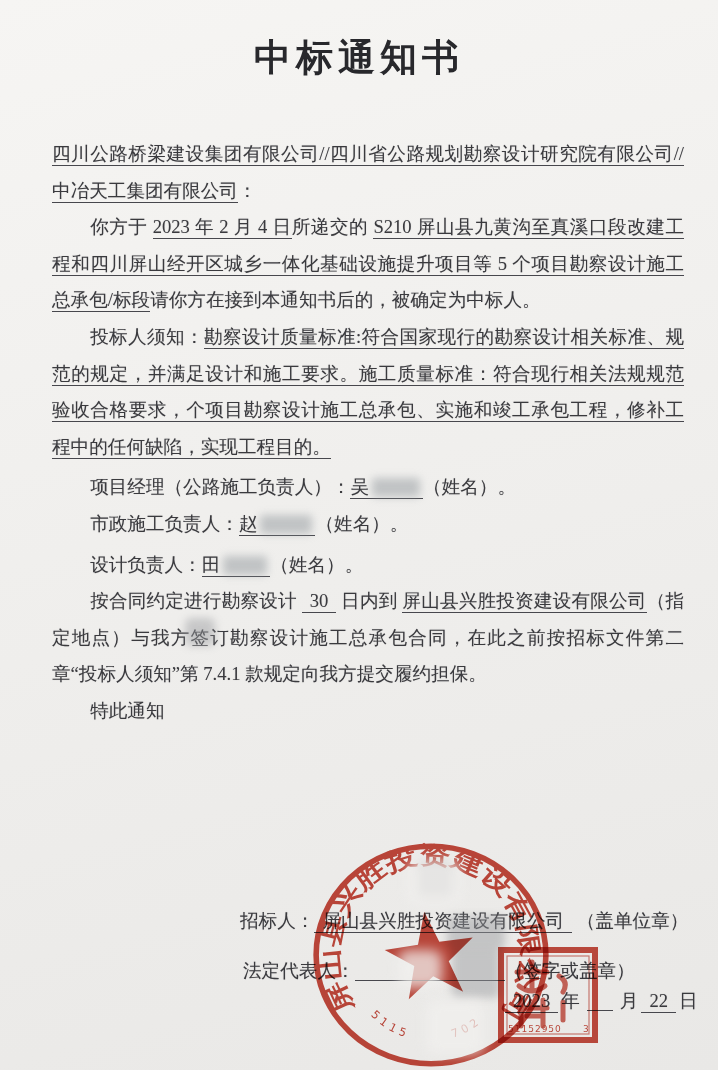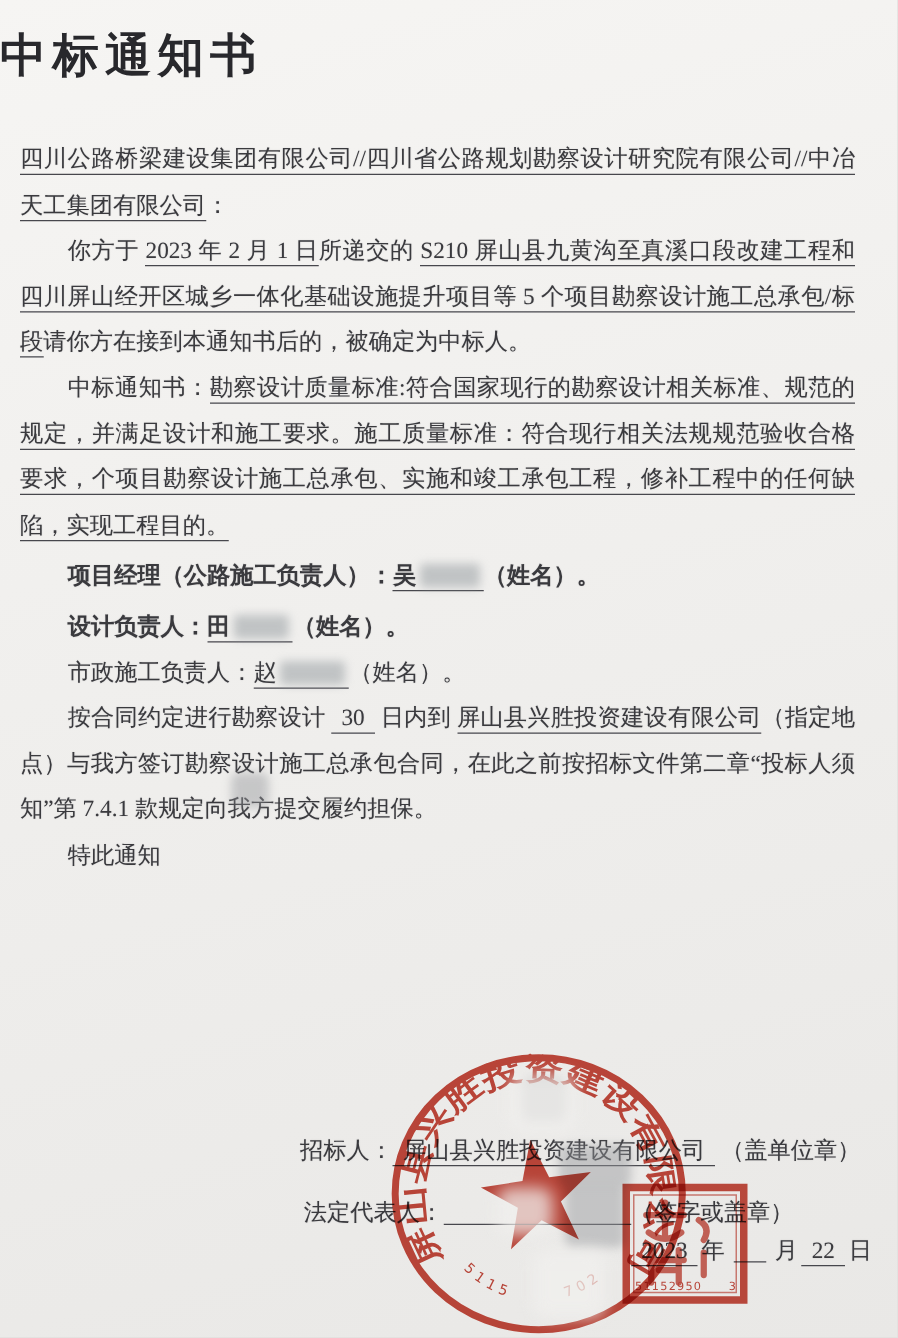--- a/index.html
+++ b/index.html
@@ -6,34 +6,35 @@
   .page{
     position:relative;
     width:718px;height:1070px;
     margin:0 auto;
     overflow:hidden;
     background:linear-gradient(165deg,#f6f5f3 0%,#f0efed 45%,#e9e8e6 100%);
     font-family:"Liberation Serif","DejaVu Serif",serif;
     color:#3a3a3e;
   }
   .title{
-    margin:0;padding-top:20px;
+    margin:13px;padding-top:20px;
+    text-align:center;
     font-size:37px;font-weight:bold;letter-spacing:5px;
     color:#28282c;
   }
   .body{
-    padding:40px 34px 0 16px;
+    padding:40px 34px 0 52px;
     font-size:18.6px;
     line-height:36.6px;
     text-align:justify;
     text-shadow:0 0 1px rgba(90,90,95,.30);
   }
   .body p{margin:0;}
   .indent{text-indent:2.05em;}
-  .gap-top{margin-top:4px !important;font-weight:bold;}
+  .gap-top{margin-top:4px !important;}
   .u{border-bottom:1.5px solid #47474d;padding-bottom:1px;}
   .smudge{
     display:inline-block;height:19px;vertical-align:-4px;
     background:#9aa0a4;filter:blur(4px);opacity:.55;
     margin:0 3px;border-radius:3px;
   }
   .w48{width:48px}.w44{width:44px}.w52{width:52px}
   .foot-line{
     position:absolute;
     font-size:18.6px;line-height:30px;white-space:nowrap;
@@ -64,31 +65,31 @@
 <body>
 
 <div class="page">
 
   <h1 class="title">中标通知书</h1>
 
   <div class="body">
 
     <p><span class="u">四川公路桥梁建设集团有限公司//四川省公路规划勘察设计研究院有限公司//中冶天工集团有限公司</span><span>：</span></p>
 
-    <p class="indent"><span>你方于 </span><span class="u">2023 年 2 月 1 日</span><span>所递交的 </span><span class="u">S210 屏山县九黄沟至真溪口段改建工程和四川屏山经开区城乡一体化基础设施提升项目等 5 个项目勘察设计施工总承包/标段</span><span>请你方在接到本通知书后的，被确定为中标人。</span></p>
+    <p class="indent"><span>你方于 </span><span class="u">2023 年 2 月 4 日</span><span>所递交的 </span><span class="u">S210 屏山县九黄沟至真溪口段改建工程和四川屏山经开区城乡一体化基础设施提升项目等 5 个项目勘察设计施工总承包/标段</span><span>请你方在接到本通知书后的，被确定为中标人。</span></p>
 
 
 
-    <p class="indent"><span>中标通知书：</span><span class="u">勘察设计质量标准:符合国家现行的勘察设计相关标准、规范的规定，并满足设计和施工要求。施工质量标准：符合现行相关法规规范验收合格要求，个项目勘察设计施工总承包、实施和竣工承包工程，修补工程中的任何缺陷，实现工程目的。</span></p>
+    <p class="indent"><span>投标人须知：</span><span class="u">勘察设计质量标准:符合国家现行的勘察设计相关标准、规范的规定，并满足设计和施工要求。施工质量标准：符合现行相关法规规范验收合格要求，个项目勘察设计施工总承包、实施和竣工承包工程，修补工程中的任何缺陷，实现工程目的。</span></p>
 
     <p class="indent gap-top"><span>项目经理（公路施工负责人）：</span><span class="u"><span>吴</span><span class="smudge w48"></span></span><span>（姓名）。</span></p>
 
+    <p class="indent"><span>市政施工负责人：</span><span class="u"><span>赵</span><span class="smudge w52"></span></span><span>（姓名）。</span></p>
+
     <p class="indent gap-top"><span>设计负责人：</span><span class="u"><span>田</span><span class="smudge w44"></span></span><span>（姓名）。</span></p>
-
-    <p class="indent"><span>市政施工负责人：</span><span class="u"><span>赵</span><span class="smudge w52"></span></span><span>（姓名）。</span></p>
 
     <p class="indent"><span>按合同约定进行勘察设计 </span><span class="u pad-u">30</span><span> 日内到 </span><span class="u">屏山县兴胜投资建设有限公司</span><span>（指定地点）与我方签订勘察设计施工总承包合同，在此之前按招标文件第二章“投标人须知”第 7.4.1 款规定向我方提交履约担保。</span></p>
 
     <p class="indent">特此通知</p>
 
   </div>
 
   <div class="foot-line line-bidder"><span>招标人：</span><span class="u pad-u">屏山县兴胜投资建设有限公司</span> <span>（盖单位章）</span></div>
 
   <div class="foot-line line-legal"><span>法定代表人：</span><span class="blank-u blank-legal"></span><span>（签字或盖章）</span></div>

